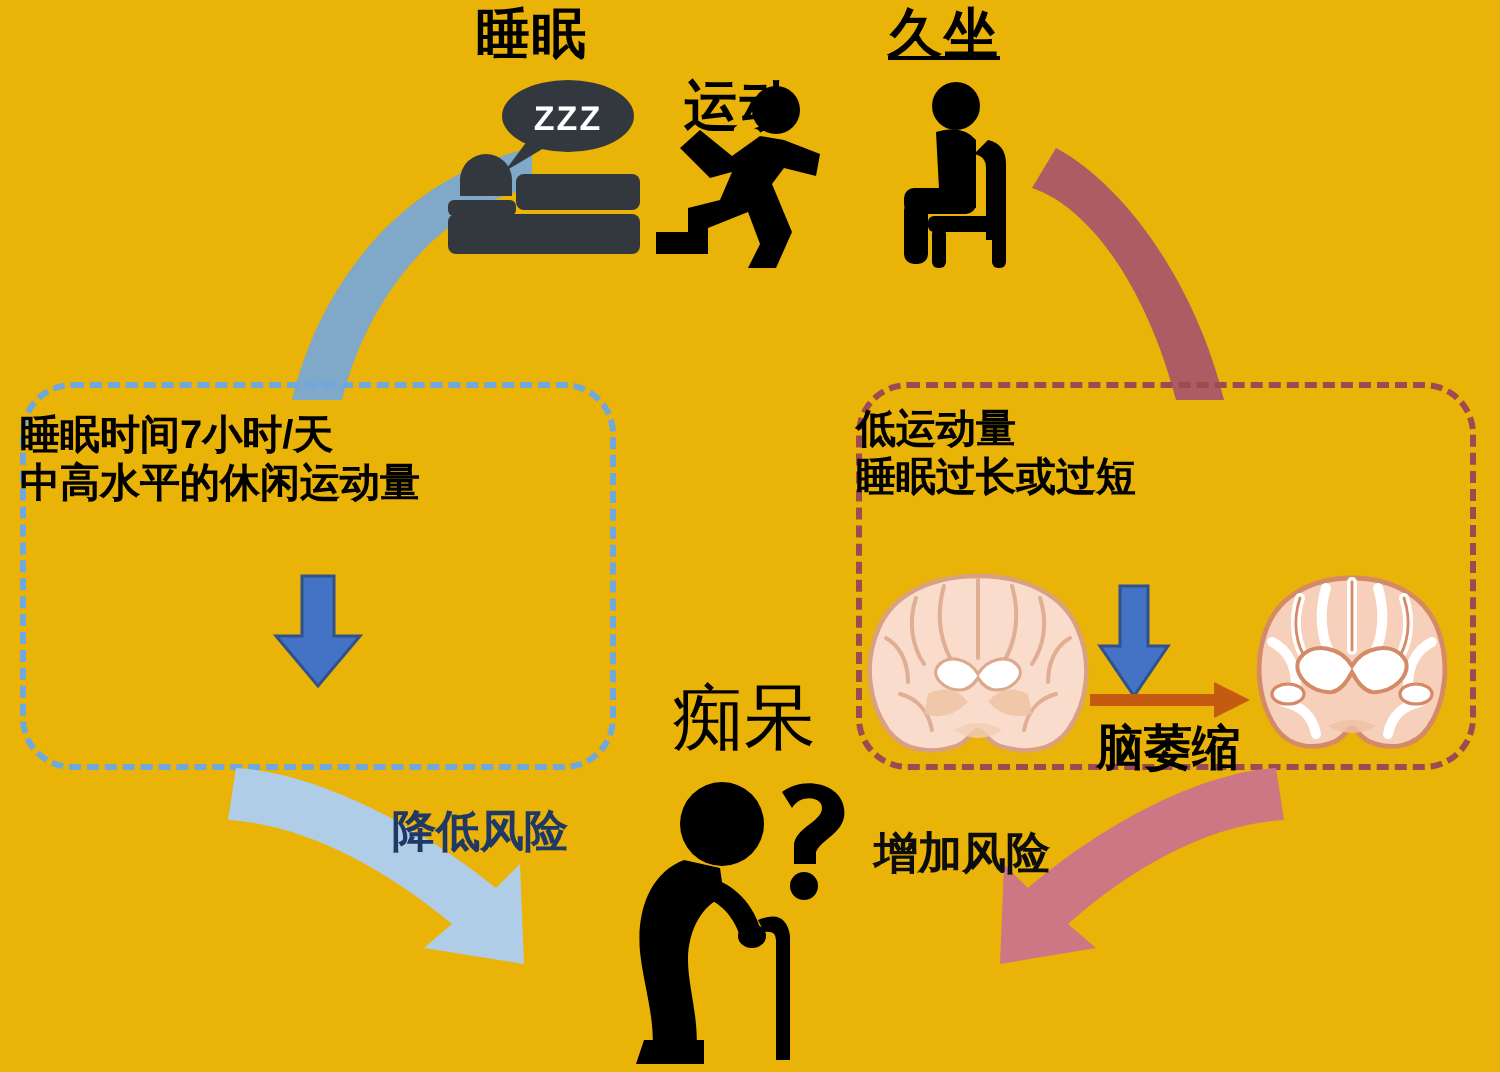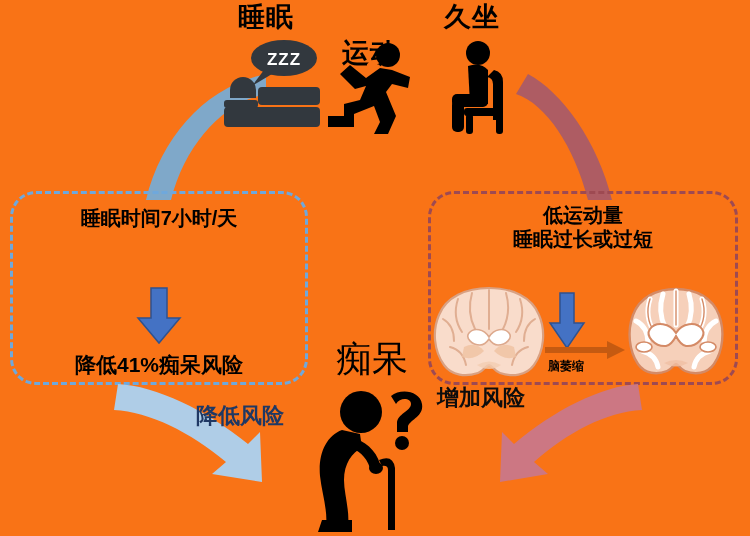--- a/index.html
+++ b/index.html
@@ -7,21 +7,21 @@
     padding: 0;
     background: #ffffff;
   }
   body {
     font-family: "Liberation Sans", "DejaVu Sans", sans-serif;
   }
   #canvas {
     position: relative;
     width: 750px;
     height: 536px;
-    background: #f97316;
+    background: #eab308;
     overflow: hidden;
   }
 
   
   .cat-label {
     position: absolute;
     font-weight: bold;
     font-size: 27px;
     color: #000000;
     letter-spacing: 1px;
@@ -37,21 +37,20 @@
     border-radius: 26px;
     box-sizing: border-box;
     background: transparent;
   }
   .cond-box.good { border-color: #6fa8dc; }
   .cond-box.bad  { border-color: #9e4a52; }
 
   .cond-text {
     position: absolute;
     width: 100%;
-    text-align: center;
     font-weight: bold;
     color: #000;
     line-height: 1.22;
     font-size: 20px;
     white-space: nowrap;
   }
   .cond-text div { white-space: nowrap; }
 
   .outcome-text {
     position: absolute;
@@ -70,21 +69,21 @@
     font-size: 22px;
     white-space: nowrap;
     line-height: 1;
   }
   .risk-caption.lower { color: #1f3864; }
   .risk-caption.higher { color: #0d0d0d; }
 
   .atrophy-caption {
     position: absolute;
     font-weight: bold;
-    font-size: 12px;
+    font-size: 24px;
     color: #000;
     white-space: nowrap;
   }
 
   .dementia-label {
     position: absolute;
     font-weight: normal;
     font-size: 36px;
     color: #000;
     white-space: nowrap;
@@ -103,21 +102,21 @@
   <svg class="icon-svg" style="left:138px; top:72px; width:150px; height:132px;" viewBox="0 0 150 132">
     <path d="M 128 2 C 70 14, 24 62, 8 128 L 33 128 C 47 72, 86 30, 128 22 Z" fill="#7FA8C9"></path>
   </svg>
 
   <svg class="icon-svg" style="left:510px; top:70px; width:120px; height:134px;" viewBox="0 0 120 134">
     <path d="M 18 4 C 52 22, 88 72, 102 130 L 78 130 C 64 76, 36 34, 6 24 Z" fill="#AE5C63"></path>
   </svg>
 
   <div class="cat-label" style="left:238px; top:4px;">睡眠</div>
   <div class="cat-label" style="left:342px; top:4px;margin-top:36px;">运动</div>
-  <div class="cat-label" style="left:444px; top:4px;">久坐</div>
+  <div class="cat-label" style="left:444px; top:4px;text-decoration:underline;">久坐</div>
 
   <svg class="icon-svg" style="left:214px; top:38px; width:112px; height:98px;" viewBox="0 0 112 98">
     <g fill="#32383E">
 
       <ellipse cx="70" cy="20" rx="33" ry="18"></ellipse>
       <path d="M 50 32 L 38 48 L 58 36 Z"></path>
       <text x="70" y="27" font-family="'Liberation Sans',sans-serif" font-size="17" font-weight="bold" fill="#ffffff" text-anchor="middle" letter-spacing="1">ZZZ</text>
 
       <path d="M 16 52 a 13 13 0 0 1 26 0 l 0 8 l -26 0 Z"></path>
 
@@ -153,25 +152,25 @@
 
       <rect x="22" y="74" width="7" height="20" rx="3"></rect>
       <rect x="52" y="74" width="7" height="20" rx="3"></rect>
     </g>
   </svg>
 
   <div class="cond-box good" style="left:10px; top:191px; width:298px; height:194px;">
   </div>
   <div class="cond-text" style="left:10px; top:206px; width:298px;">
     <div>睡眠时间7小时/天</div>
+    <div>中高水平的休闲运动量</div>
   </div>
   <svg class="icon-svg" style="left:136px; top:288px; width:46px; height:56px;" viewBox="0 0 46 56">
     <path d="M 15 0 L 31 0 L 31 30 L 44 30 L 23 55 L 2 30 L 15 30 Z" fill="#4472C4" stroke="#2F528F" stroke-width="1.5"></path>
   </svg>
-  <div class="outcome-text" style="left:10px; top:351px; width:298px;">降低41%痴呆风险</div>
 
   <div class="cond-box bad" style="left:428px; top:191px; width:310px; height:194px;">
   </div>
   <div class="cond-text" style="left:428px; top:203px; width:310px;">
     <div>低运动量</div>
     <div>睡眠过长或过短</div>
   </div>
 
   <svg class="icon-svg" style="left:430px; top:285px; width:118px; height:95px;" viewBox="0 0 118 95">
     <g>
@@ -249,21 +248,21 @@
   <svg class="icon-svg" style="left:108px; top:382px; width:210px; height:112px;" viewBox="0 0 210 112">
     <path d="M 10 2 C 48 4, 98 28, 140 62 L 152 50 L 154 100 L 104 92 L 118 80
              C 82 50, 42 30, 6 28 Z" fill="#AFCDE7"></path>
   </svg>
   <div class="risk-caption lower" style="left:196px; top:405px;text-align:center;">降低风险</div>
 
   <svg class="icon-svg" style="left:448px; top:382px; width:200px; height:112px;" viewBox="0 0 200 112">
     <path d="M 190 2 C 154 4, 106 28, 66 62 L 54 50 L 52 100 L 100 92 L 86 80
              C 120 50, 158 30, 194 28 Z" fill="#CC7783"></path>
   </svg>
-  <div class="risk-caption higher" style="left:437px; top:387px;">增加风险</div>
+  <div class="risk-caption higher" style="left:437px; top:416px;">增加风险</div>
 
   <div class="dementia-label" style="left:336px; top:341px;">痴呆</div>
 
   <svg class="icon-svg" style="left:304px; top:390px; width:120px; height:144px;" viewBox="0 0 120 144">
     <g fill="#000000">
 
       <circle cx="57" cy="22" r="21"></circle>
 
       <path d="M 38 40 C 22 46, 14 64, 16 86 C 18 104, 24 120, 22 138
                L 44 138 C 46 120, 40 104, 40 90 C 40 74, 48 62, 58 58

